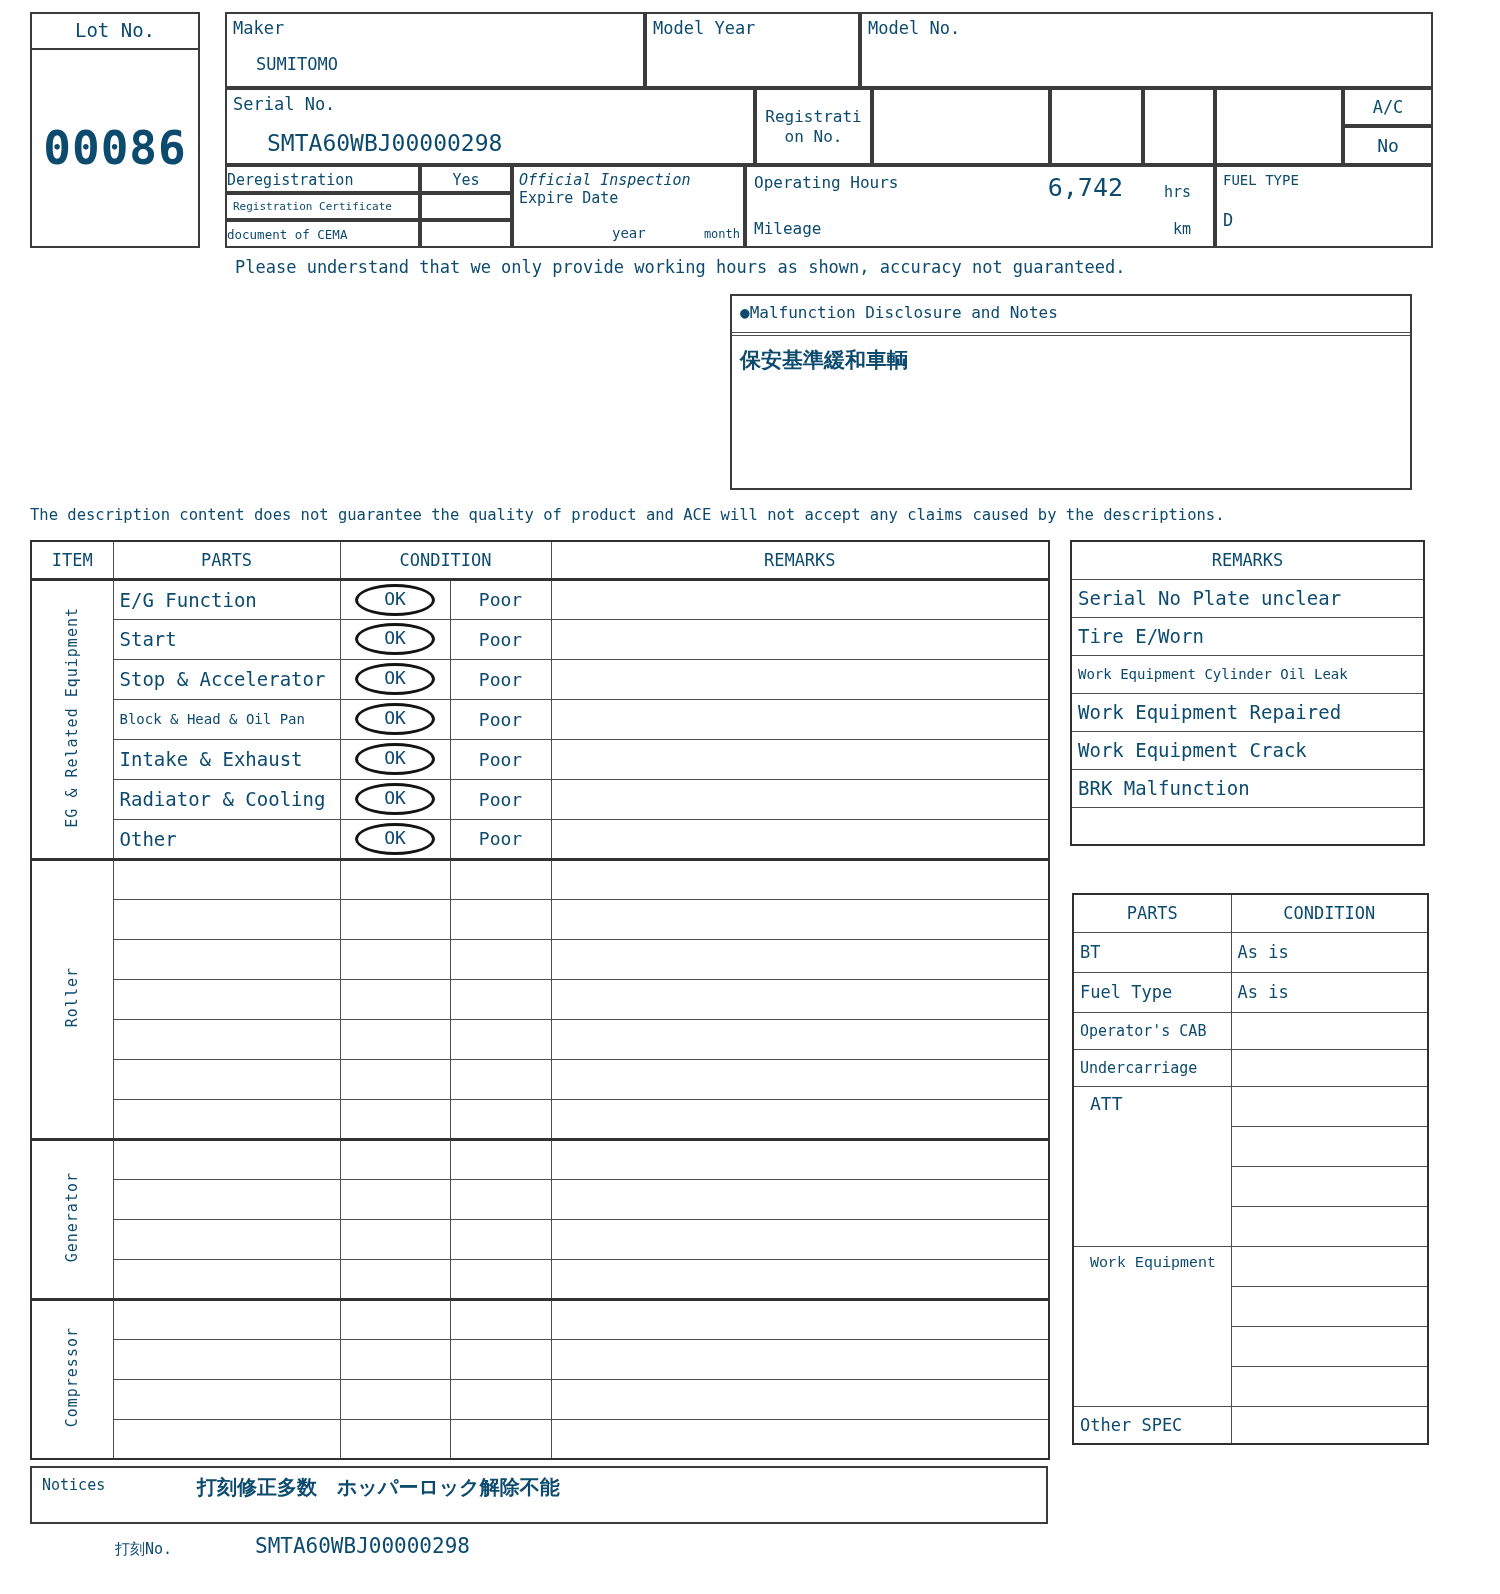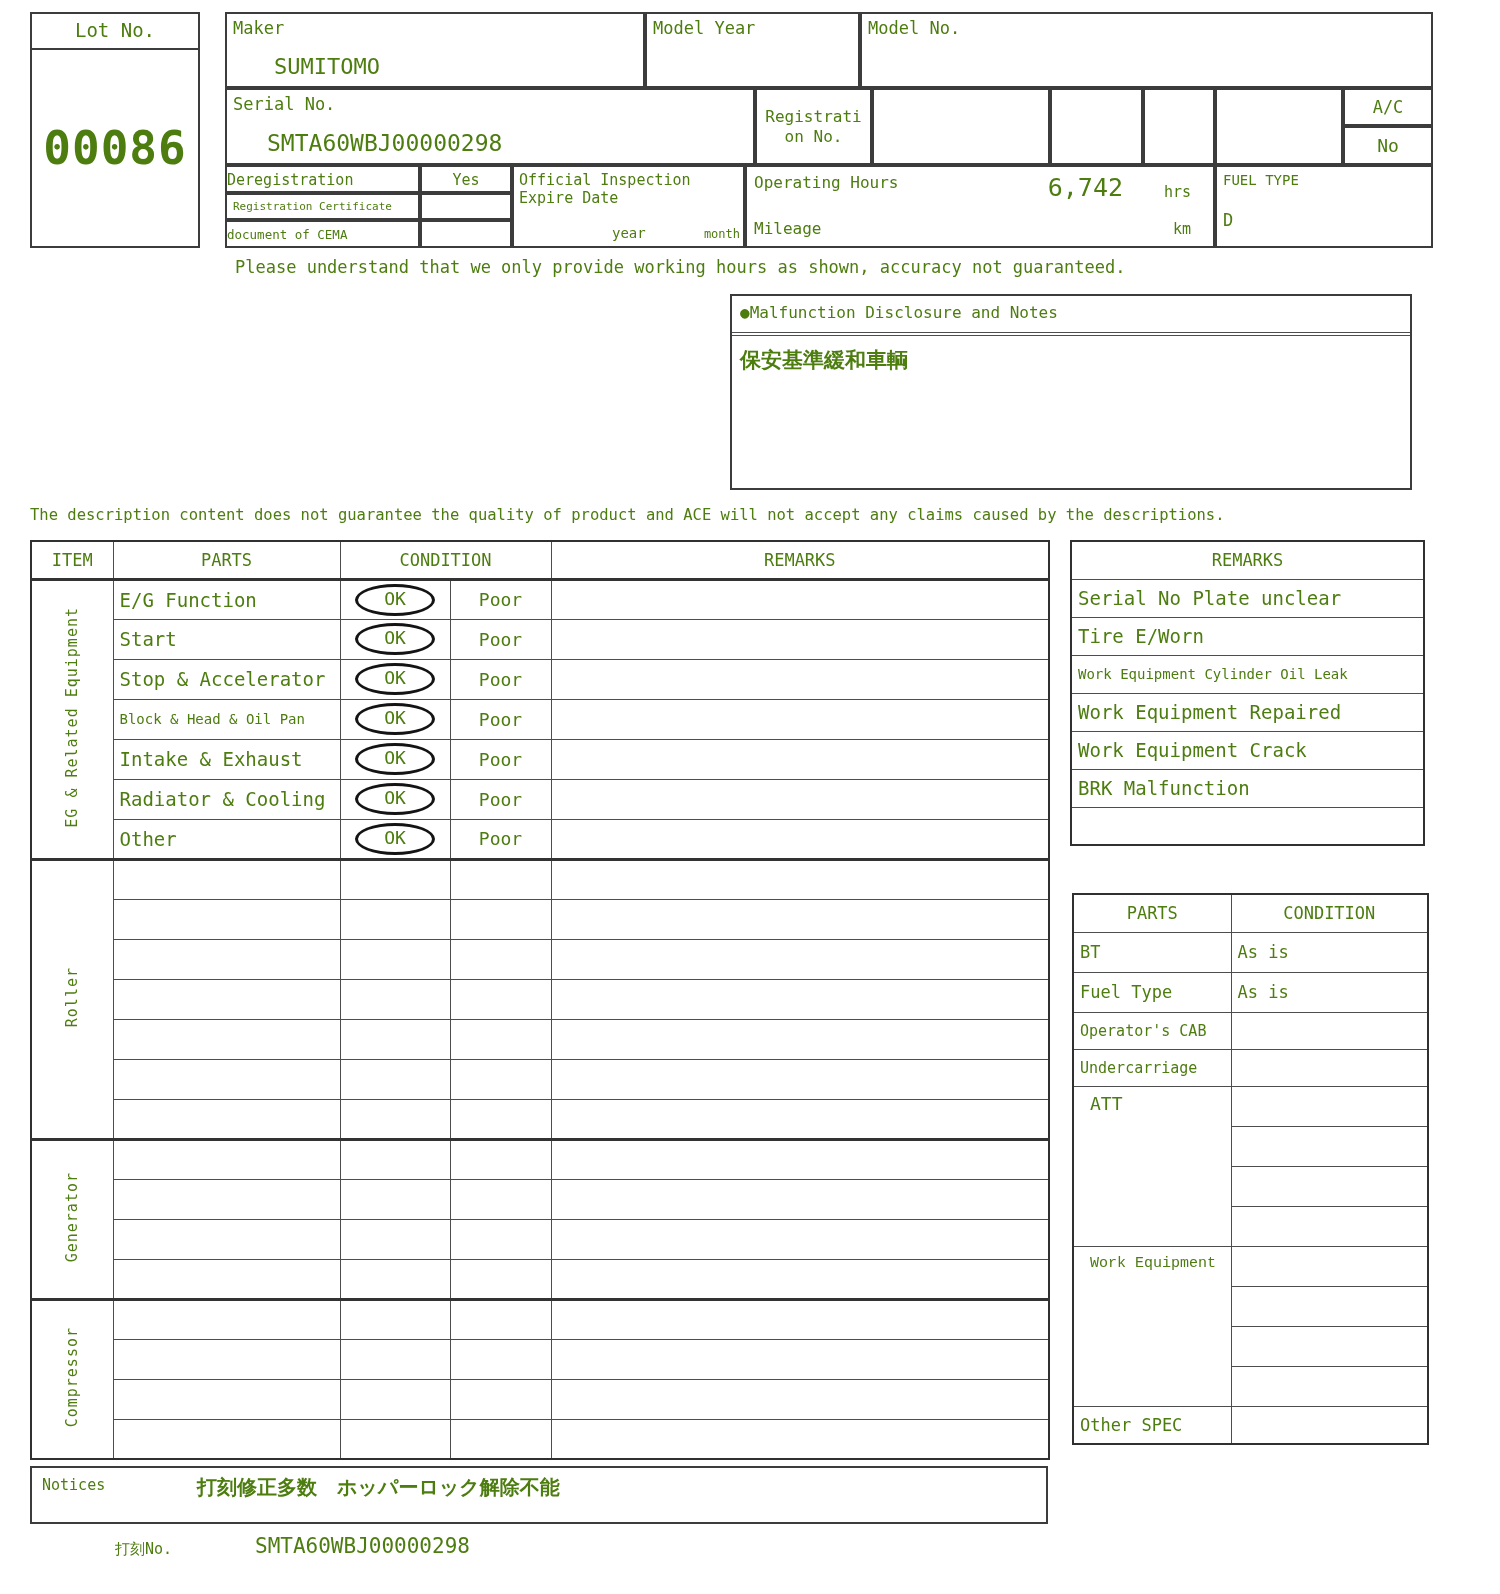--- a/index.html
+++ b/index.html
@@ -1,17 +1,17 @@
 <!DOCTYPE html>
 <html><head>
 <meta charset="utf-8">
 <style>
   html,body{margin:0;padding:0;background:#fff;}
   .sheet{position:relative;width:1500px;height:1594px;background:#fff;
-         font-family:"DejaVu Sans Mono","Liberation Mono",monospace;color:#4d7c0f;}
+         font-family:"DejaVu Sans Mono","Liberation Mono",monospace;color:#0c4a6e;}
   .cell{position:absolute;box-sizing:border-box;border:2px solid #3c3c3c;background:#fff;}
   .lbl{position:absolute;white-space:nowrap;}
   .abs{position:absolute;}
   
   .twrap{position:absolute;box-sizing:border-box;}
   table{border-collapse:collapse;table-layout:fixed;width:100%;height:100%;}
   td,th{border:1.6px solid #4d4d4d;padding:0 6px;font-weight:normal;background:#fff;
         overflow:hidden;white-space:nowrap;}
   .tbl{border:2.5px solid #303030;}
   .sect-top td{border-top:3px solid #333;}
@@ -37,21 +37,21 @@
 
 <div class="sheet">
 
   <div class="cell" style="left:30px;top:12px;width:170px;height:236px;">
     <div style="border-bottom:2px solid #3c3c3c;height:34px;text-align:center;font-size:19px;line-height:33px;">Lot No.</div>
     <div style="height:196px;display:flex;align-items:center;justify-content:center;font-size:46px;letter-spacing:1px;font-weight:bold;">00086</div>
   </div>
 
   <div class="cell" style="left:225px;top:12px;width:420px;height:76px;">
     <span class="lbl" style="left:6px;top:4px;font-size:17px;">Maker</span>
-    <span class="lbl" style="left:47px;top:40px;font-size:22px;">SUMITOMO</span>
+    <span class="lbl" style="left:29px;top:40px;font-size:17px;">SUMITOMO</span>
   </div>
   <div class="cell" style="left:645px;top:12px;width:215px;height:76px;">
     <span class="lbl" style="left:6px;top:4px;font-size:17px;">Model Year</span>
   </div>
   <div class="cell" style="left:860px;top:12px;width:573px;height:76px;">
     <span class="lbl" style="left:6px;top:4px;font-size:17px;">Model No.</span>
   </div>
 
   <div class="cell" style="left:225px;top:88px;width:530px;height:77px;">
     <span class="lbl" style="left:6px;top:4px;font-size:17px;">Serial No.</span>
@@ -68,21 +68,21 @@
   <div class="cell" style="left:1343px;top:126px;width:90px;height:39px;text-align:center;font-size:18px;line-height:36px;">No</div>
 
   <div class="cell" style="left:225px;top:165px;width:195px;height:28px;font-size:15px;line-height:26px;">Deregistration</div>
   <div class="cell" style="left:420px;top:165px;width:92px;height:28px;text-align:center;font-size:15px;line-height:26px;">Yes</div>
   <div class="cell" style="left:225px;top:193px;width:195px;height:27px;font-size:11px;line-height:24px;padding-left:6px;">Registration Certificate</div>
   <div class="cell" style="left:420px;top:193px;width:92px;height:27px;"></div>
   <div class="cell" style="left:225px;top:220px;width:195px;height:28px;font-size:12.5px;line-height:25px;">document of CEMA</div>
   <div class="cell" style="left:420px;top:220px;width:92px;height:28px;"></div>
 
   <div class="cell" style="left:512px;top:165px;width:233px;height:83px;">
-    <span class="lbl" style="left:5px;top:4px;font-size:15px;">Official Inspection</span>
+    <span class="lbl" style="left:5px;top:4px;font-size:15px;font-style:italic;">Official Inspection</span>
     <span class="lbl" style="left:5px;top:22px;font-size:15px;">Expire Date</span>
     <span class="lbl" style="left:98px;bottom:5px;font-size:14px;text-align:center;">year</span>
     <span class="lbl" style="right:3px;bottom:5px;font-size:12px;">month</span>
   </div>
 
   <div class="cell" style="left:745px;top:165px;width:470px;height:83px;">
     <span class="lbl" style="left:7px;top:6px;font-size:16px;">Operating Hours</span>
     <span class="lbl" style="right:90px;top:6px;font-size:25px;">6,742</span>
     <span class="lbl" style="right:22px;top:16px;font-size:15px;">hrs</span>
     <span class="lbl" style="left:7px;bottom:8px;font-size:16px;">Mileage</span>

